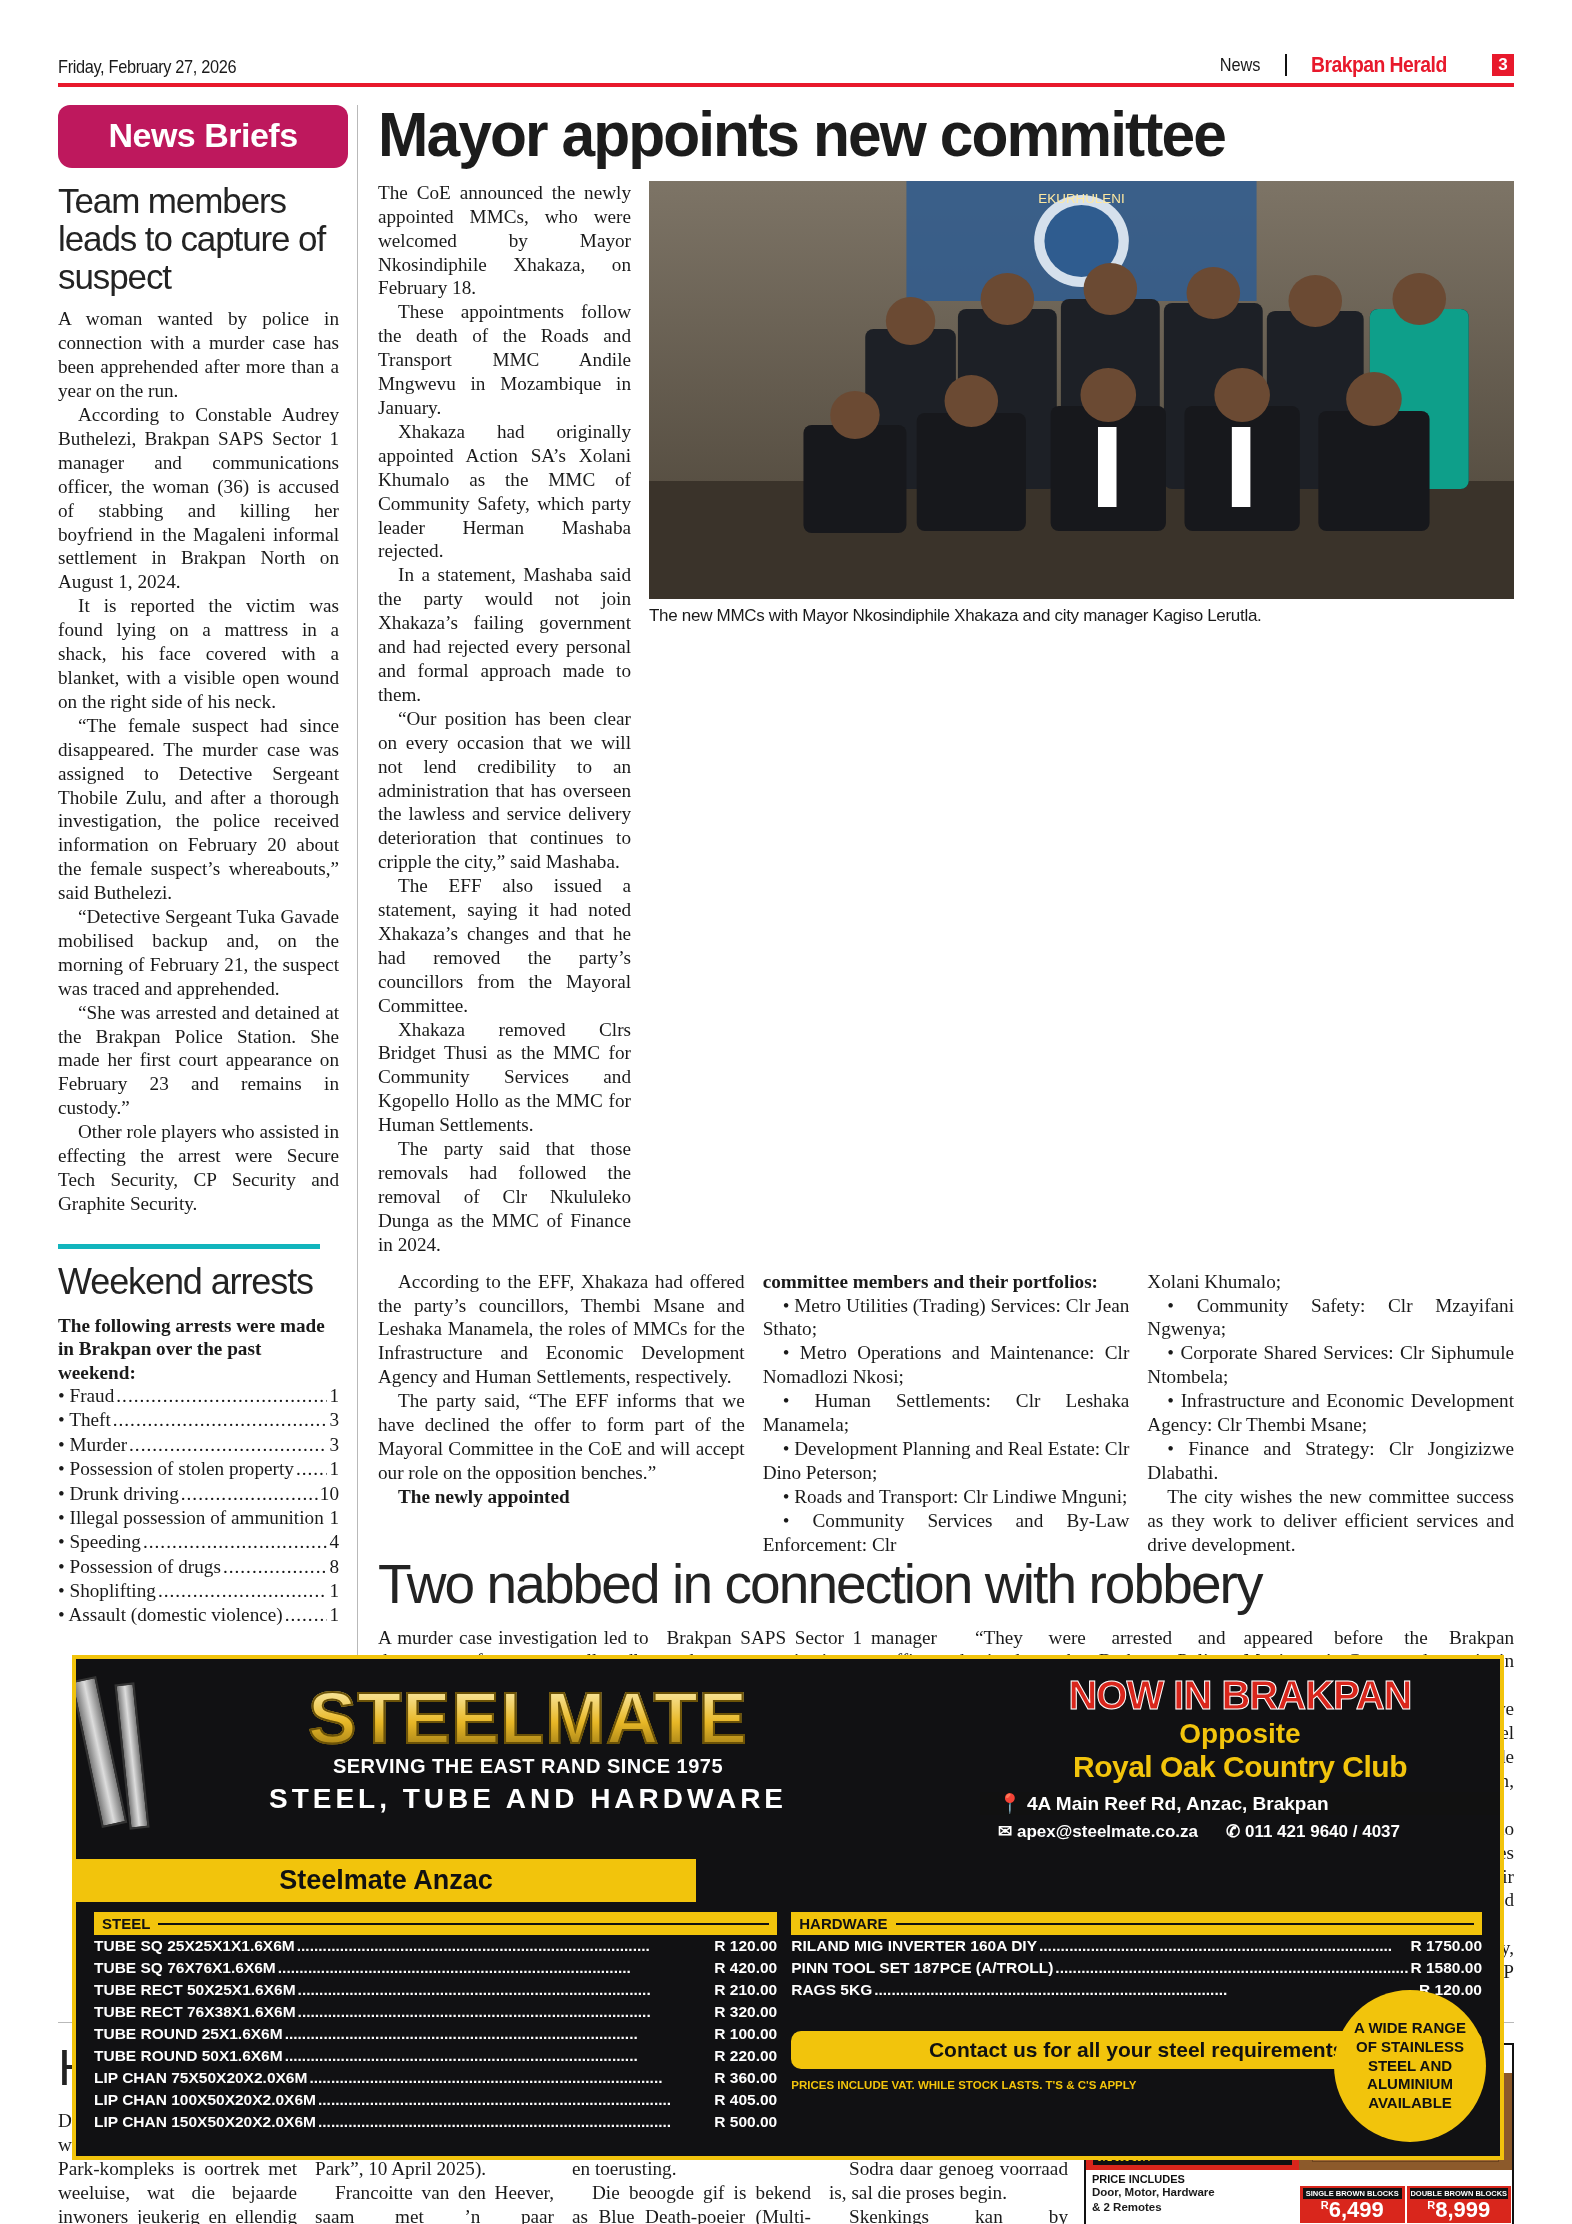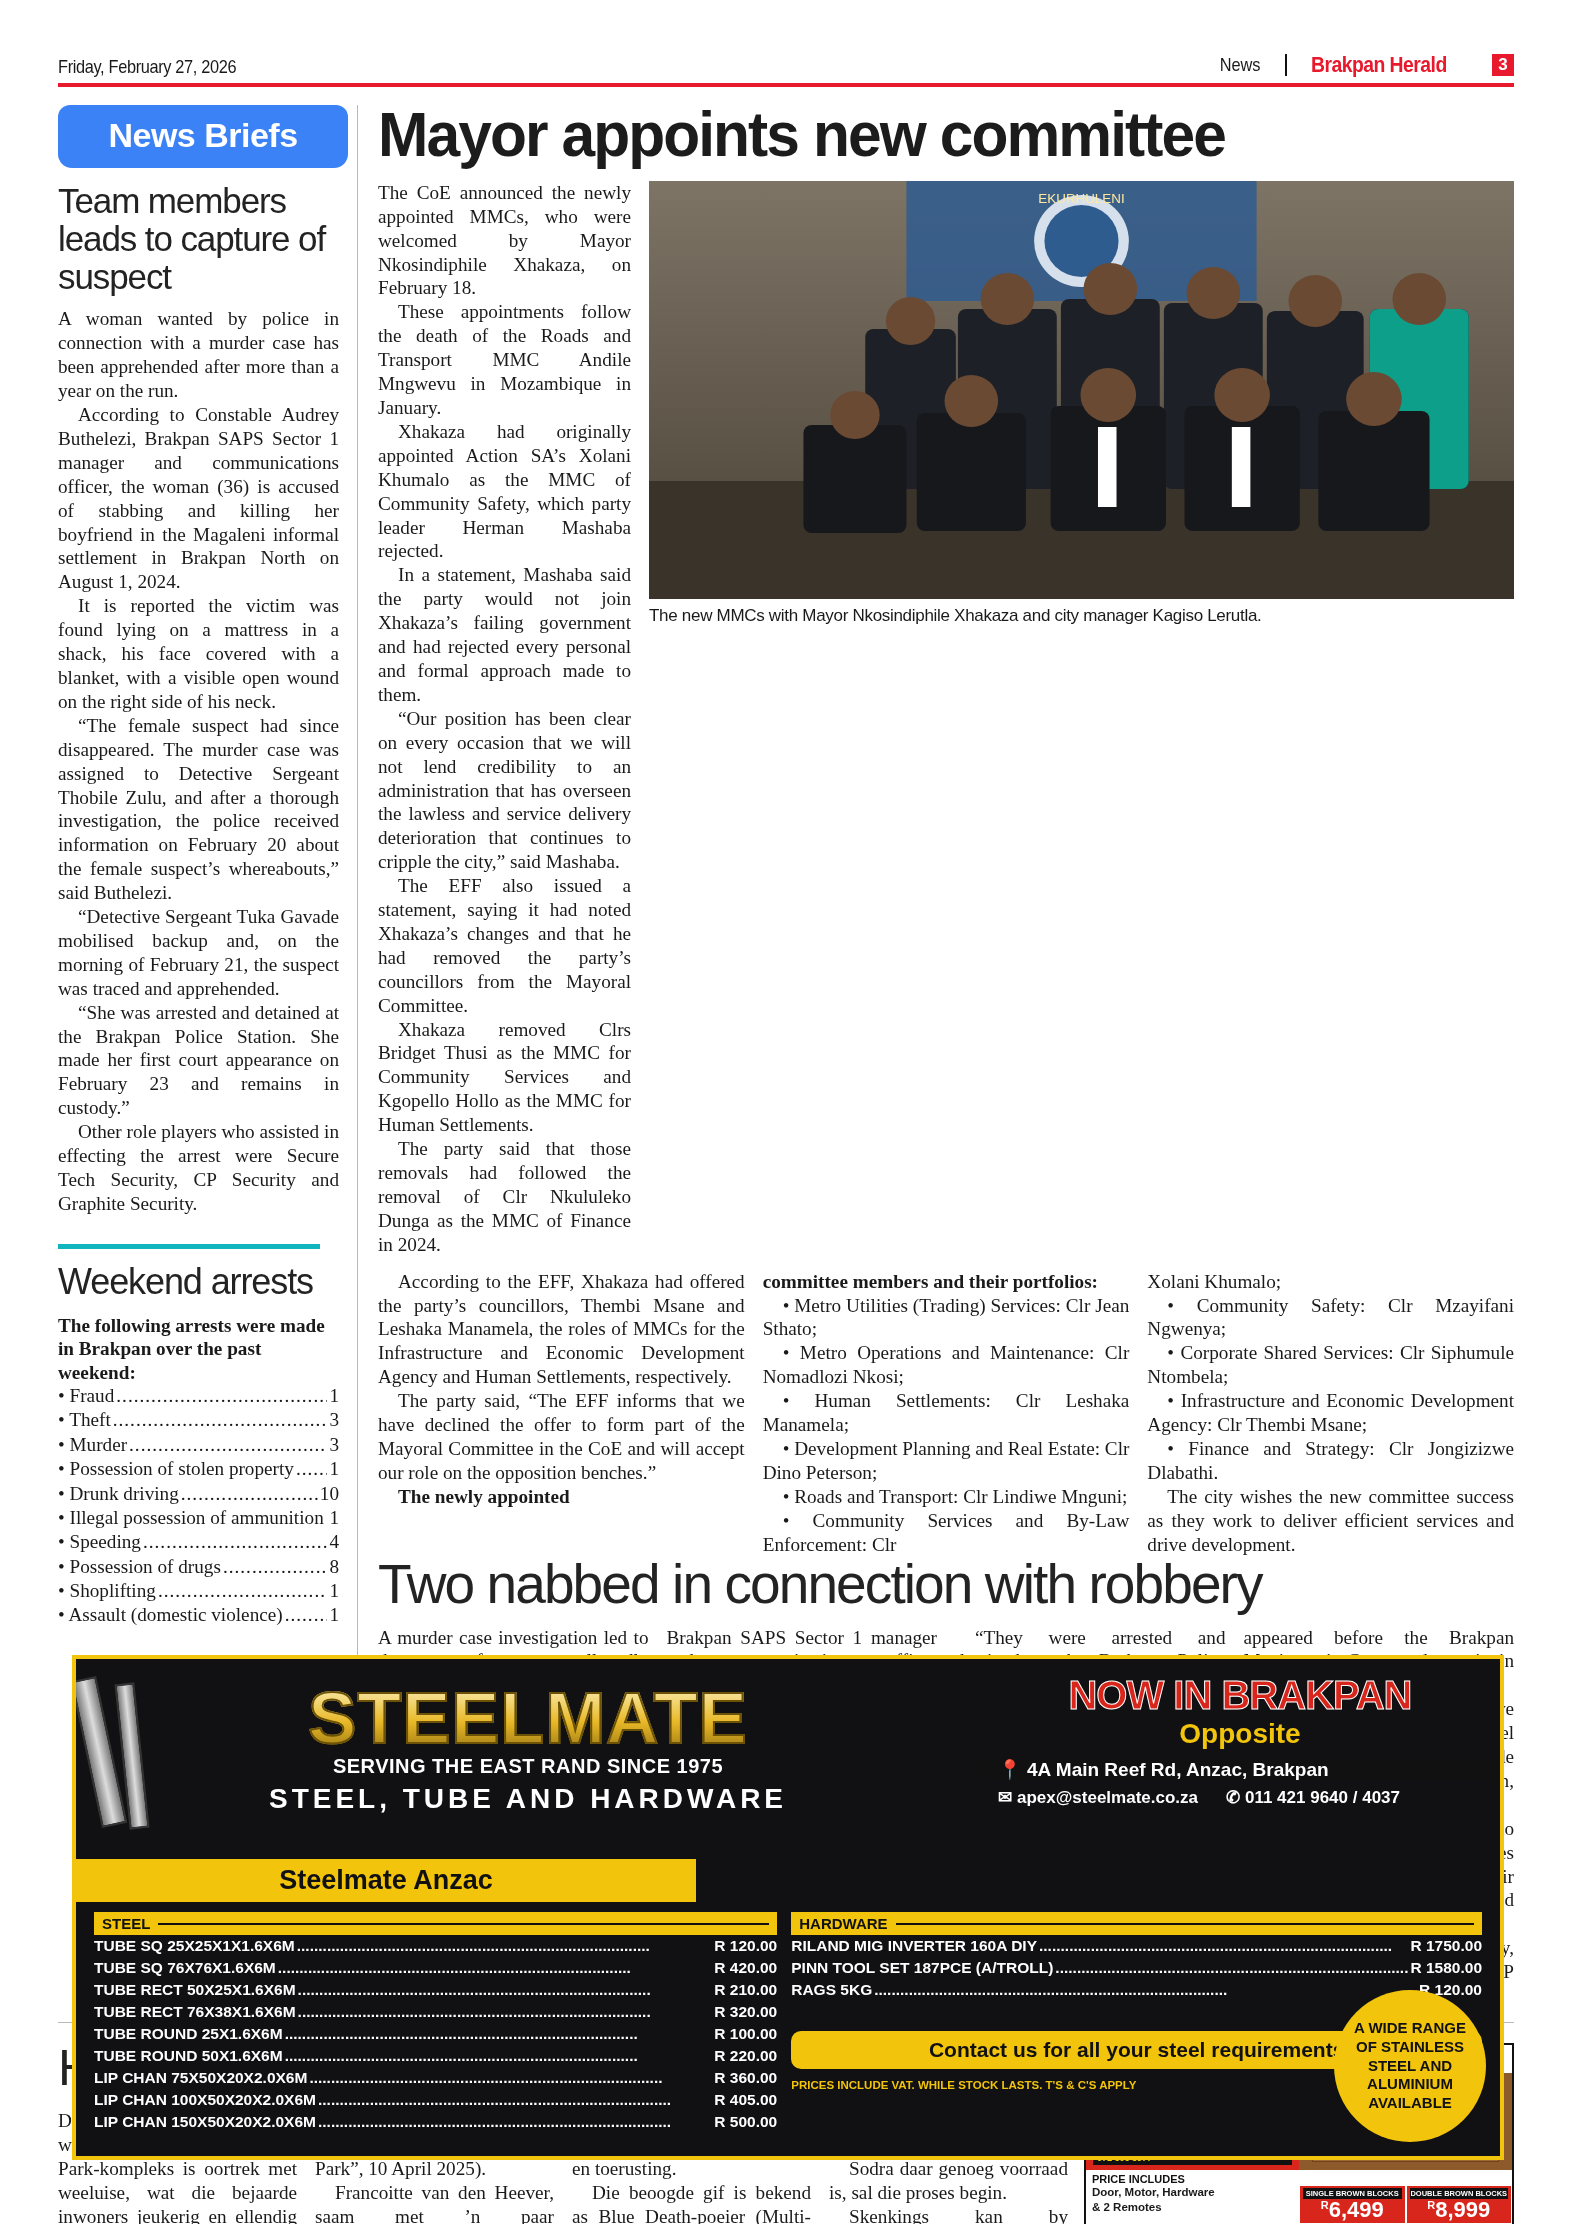--- a/index.html
+++ b/index.html
@@ -44,21 +44,21 @@
   .masthead-rule { height: 4px; background: #e8192c; margin-top: 5px; }
 
   
   .body-grid { display: flex; margin-top: 18px; }
   .col-left { width: 300px; flex: 0 0 300px; padding-right: 18px;
               border-right: 1px solid #b9b9b9; }
   .col-main { flex: 1; padding-left: 20px; }
 
   
   .briefs-badge {
-    background: #3b82f6; color: #ffffff;
+    background: #be185d; color: #ffffff;
     font-family: "Liberation Sans", sans-serif; font-weight: bold;
     font-size: 34px; text-align: center; padding: 11px 0 13px;
     border-radius: 12px 12px 14px 14px; letter-spacing: -0.5px;
     width: 290px;
   }
   h2.brief-head {
     font-family: "Liberation Sans", sans-serif;
     font-weight: normal; font-size: 35px; line-height: 1.08;
     letter-spacing: -1.1px; color: #232323; margin: 14px 0 12px;
   }
@@ -509,20 +509,21 @@
         <div class="steel-pipe" style="left:46px;top:24px;width:20px;height:146px;transform:rotate(-6deg);"></div>
         <div class="steel-brand">
           <div class="word">STEELMATE</div>
           <div class="steel-serving">SERVING THE EAST RAND SINCE 1975</div>
           <div class="steel-sth">STEEL, TUBE AND HARDWARE</div>
         </div>
       </div>
       <div class="steel-right">
         <div class="steel-nib">NOW IN BRAKPAN</div>
         <div class="steel-opp">Opposite</div>
+        <div class="steel-royal">Royal Oak Country Club</div>
         <div class="steel-addr">
           <span style="color:#fff">📍</span>
           <span>4A Main Reef Rd, Anzac, Brakpan</span>
         </div>
         <div class="steel-mailrow">
           <span><span>✉</span>
             <span>apex@steelmate.co.za</span></span>
           <span><span>✆</span>
             <span>011 421 9640 / 4037</span></span>
         </div>

